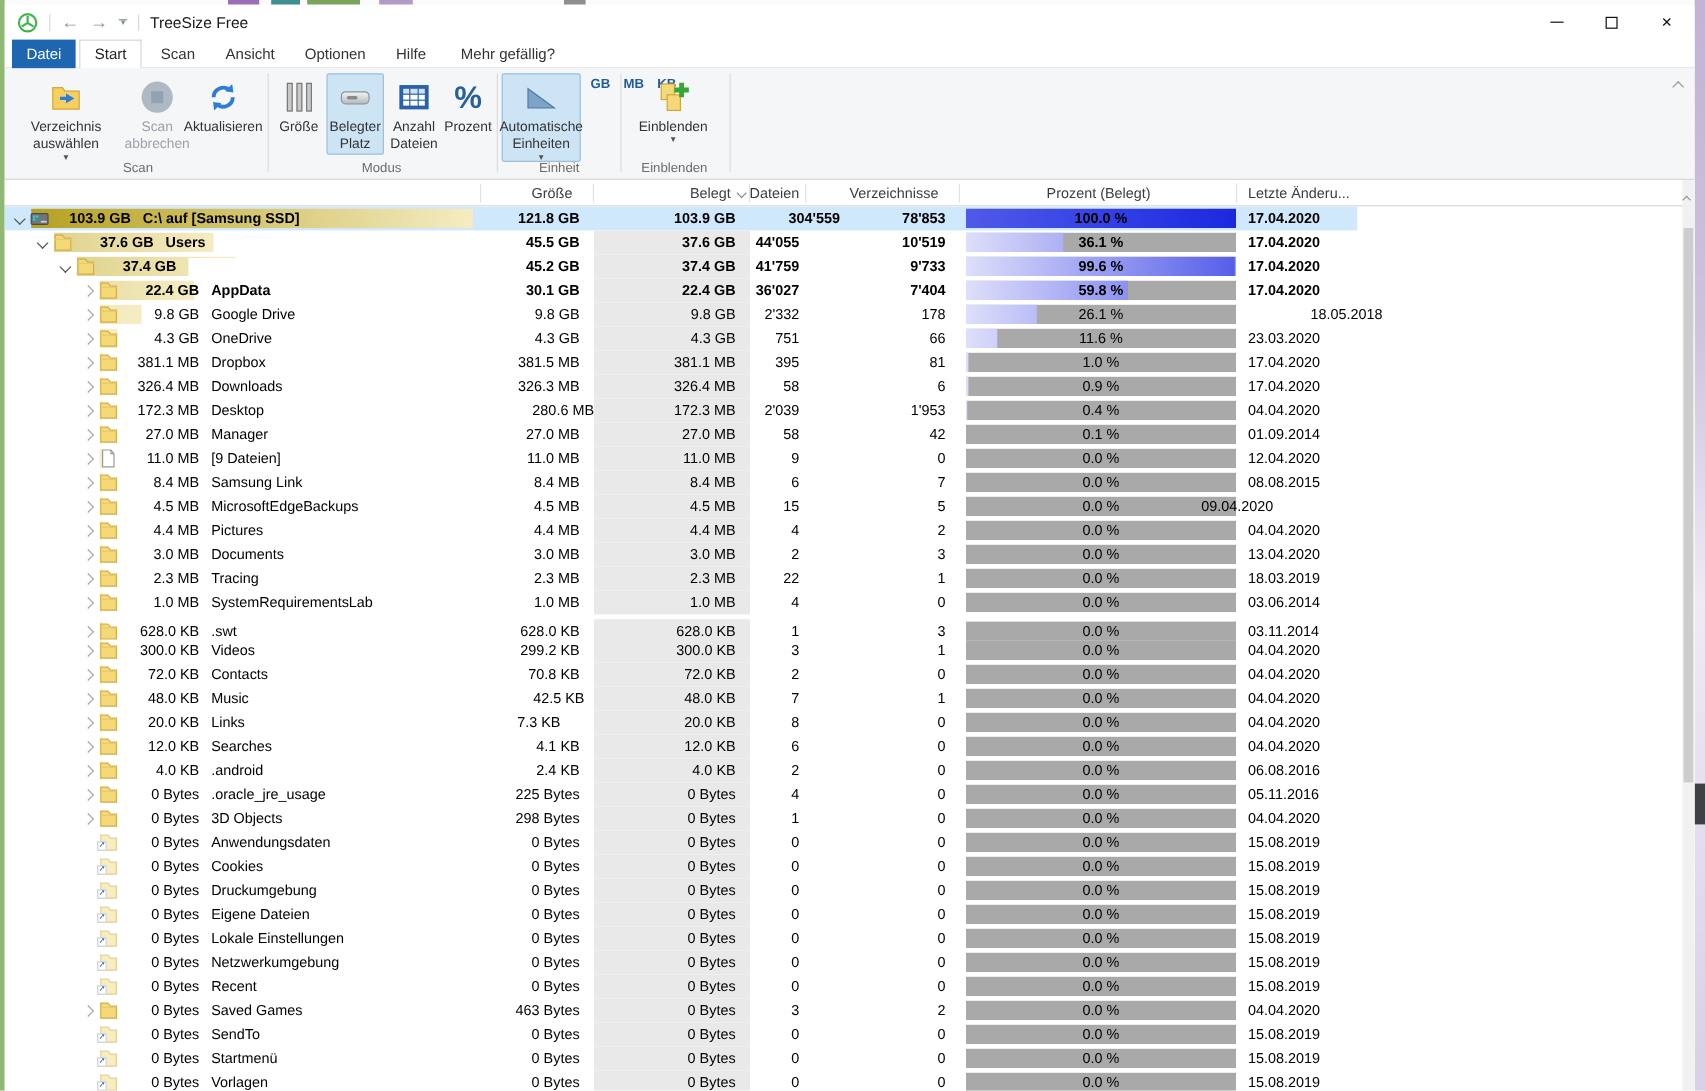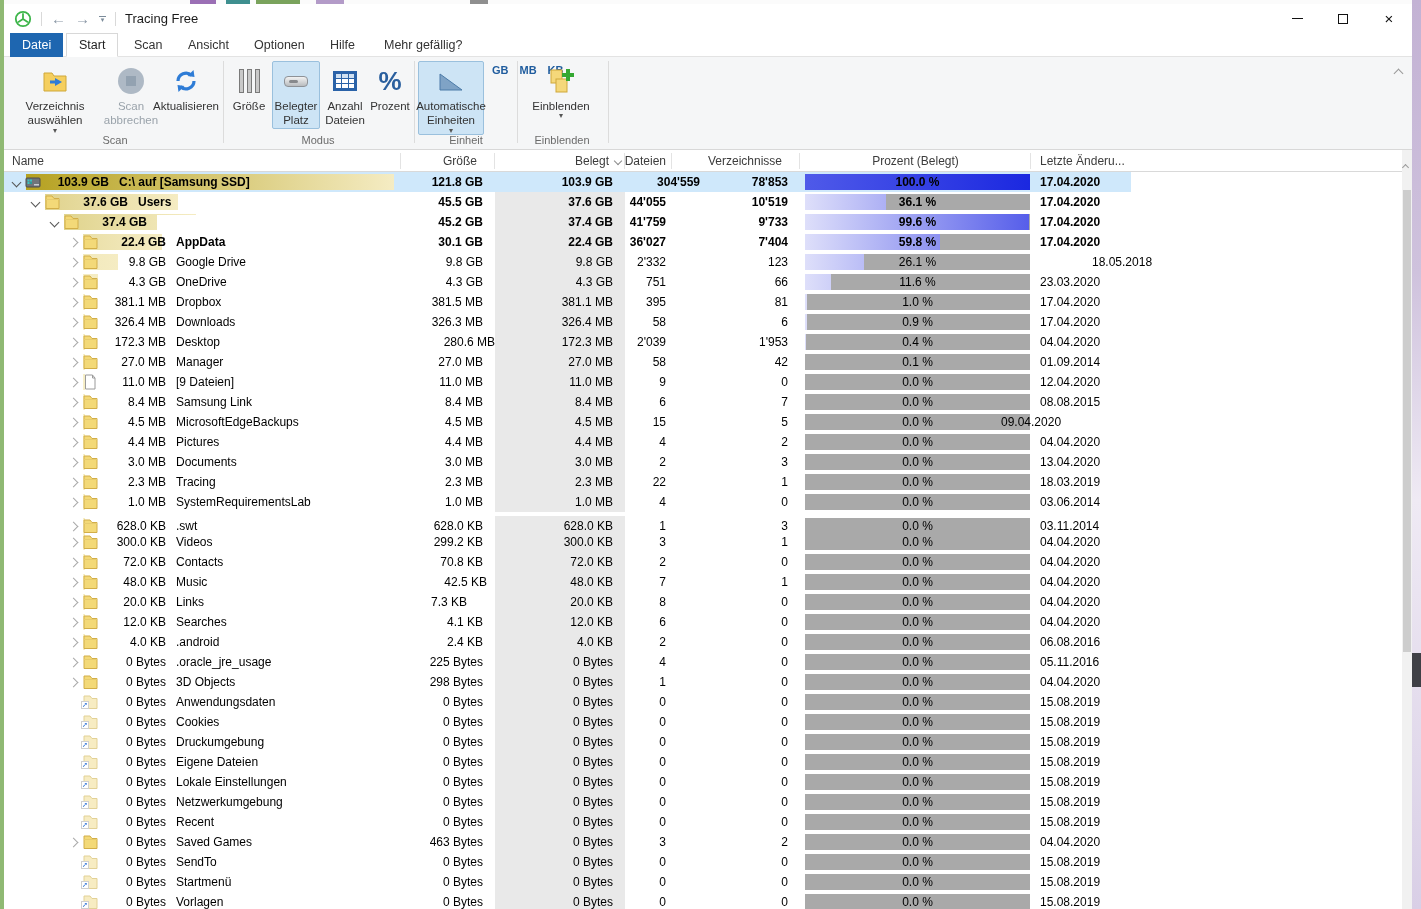--- a/index.html
+++ b/index.html
@@ -130,21 +130,21 @@
           <path d="M10 10 L10 3.5 M10 10 L4.5 13.5 M10 10 L15.5 13.5" stroke="#3db54a" stroke-width="2" fill="none"></path>
         </svg>
         <span class="vsep"></span>
         <span class="navarrow">←</span>
         <span class="navarrow">→</span>
         <span class="qat-caret">
             <span class="bar"></span>
             <span class="tri">▾</span>
           </span>
         <span class="vsep"></span>
-        <span class="apptitle">Tracing Free</span>
+        <span class="apptitle">TreeSize Free</span>
       </div>
       <div class="wincontrols">
         <span class="winbtn">
             <span class="glyph-min"></span>
           </span>
         <span class="winbtn">
             <span class="glyph-max"></span>
           </span>
         <span class="winbtn">
             <span class="glyph-close">×</span>
@@ -271,23 +271,20 @@
           <span class="lbl">Einblenden</span>
           <span class="caret">▾</span>
         </div>
         <span class="glabel">Einblenden</span>
       </div>
       <span class="gsep" style="left:604px"></span>
     </div>
 
     <div class="table">
       <div class="thead" id="thead">
-          <div class="hcell" style="left: 0px; width: 397px; padding: 0px 0px 0px 8px;">
-            <span>Name</span>
-          </div>
           <div class="hcell r" style="left: 397px; width: 94px; padding: 0px 18px 0px 0px;">
             <span>Größe</span>
           </div>
           <span class="hsep" style="left: 396px;"></span>
           <div class="hcell r" style="left: 491px; width: 130px; padding: 0px 4px 0px 0px;">
             <span>Belegt</span>
             <span class="chev sort" style="margin-left: 6px;"></span>
           </div>
           <span class="hsep" style="left: 490px;"></span>
           <div class="hcell r" style="left: 621px; width: 47px; padding: 0px 6px 0px 0px;">
@@ -446,21 +443,21 @@
                     <path d="M1 5.5 h13" stroke="#e7cc6f"></path>
                   </svg>
                 </span>
                 <span class="sizelbl">9.8 GB</span>
                 <span class="namelbl">Google Drive</span>
               </div>
             </div>
             <div class="cell r" style="left: 397px; width: 94px; padding-right: 12px;">9.8 GB</div>
             <div class="cell r" style="left: 491px; width: 130px; padding-right: 12px;">9.8 GB</div>
             <div class="cell r" style="left: 621px; width: 47px; padding-right: 6px;">2'332</div>
-            <div class="cell r" style="left: 668px; width: 128px; padding-right: 12px;">123</div>
+            <div class="cell r" style="left: 668px; width: 128px; padding-right: 12px;">178</div>
             <div class="cell" style="left: 796px; width: 231px;">
               <div class="pctwrap" style="left: 5px; position: absolute;">
                 <div class="pctfill" style="width: 26.1%; background: linear-gradient(90deg, rgb(222, 223, 250), rgb(186, 189, 246));"></div>
                 <span class="pctlbl">26.1 %</span>
               </div>
             </div>
             <div class="cell" style="left: 1067px; width: 100px; padding-left: 9px; margin-left: 12px;">18.05.2018</div>
           </div>
           <div class="trow" style="top: 100px;">
             <div class="belbg"></div>

